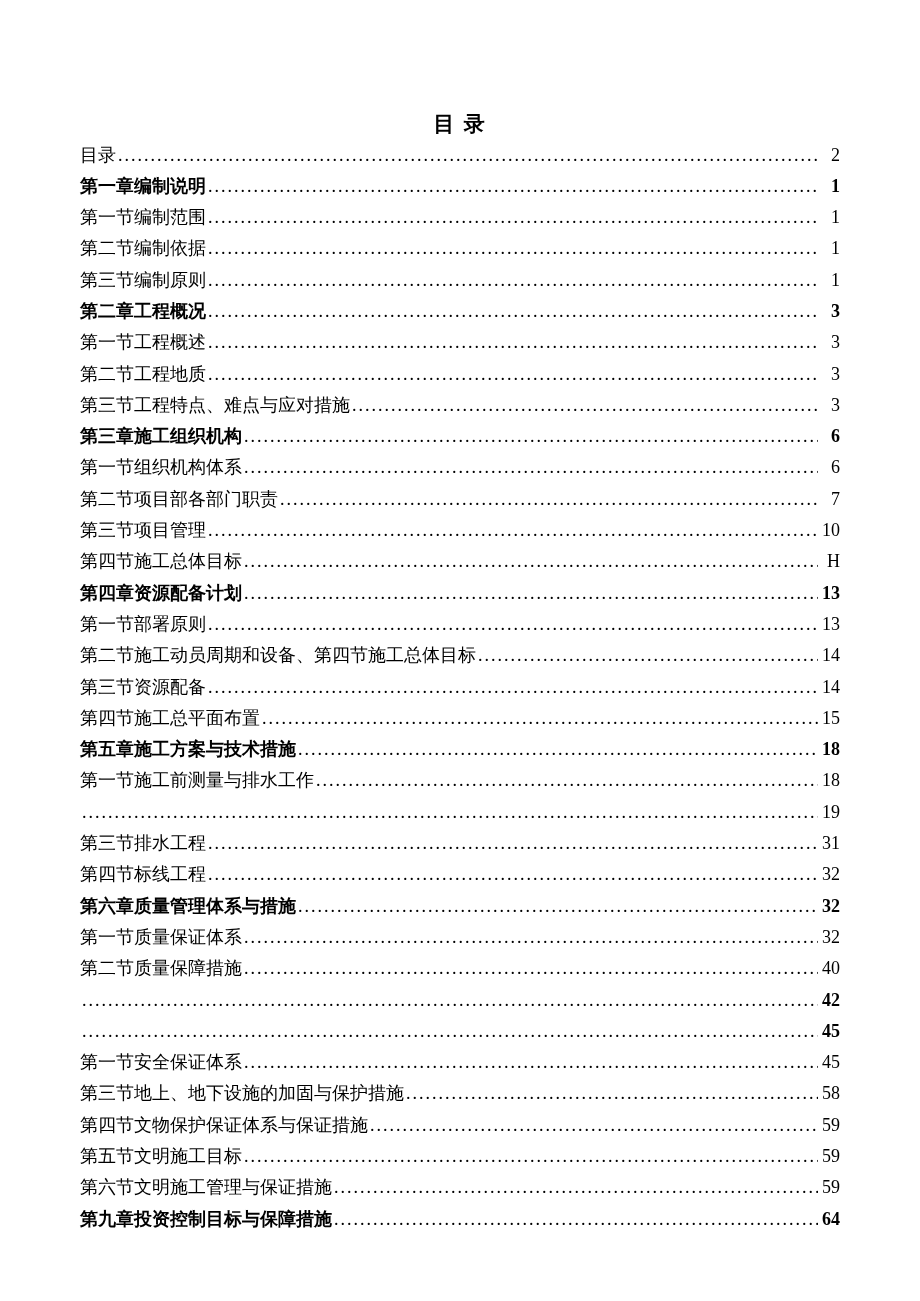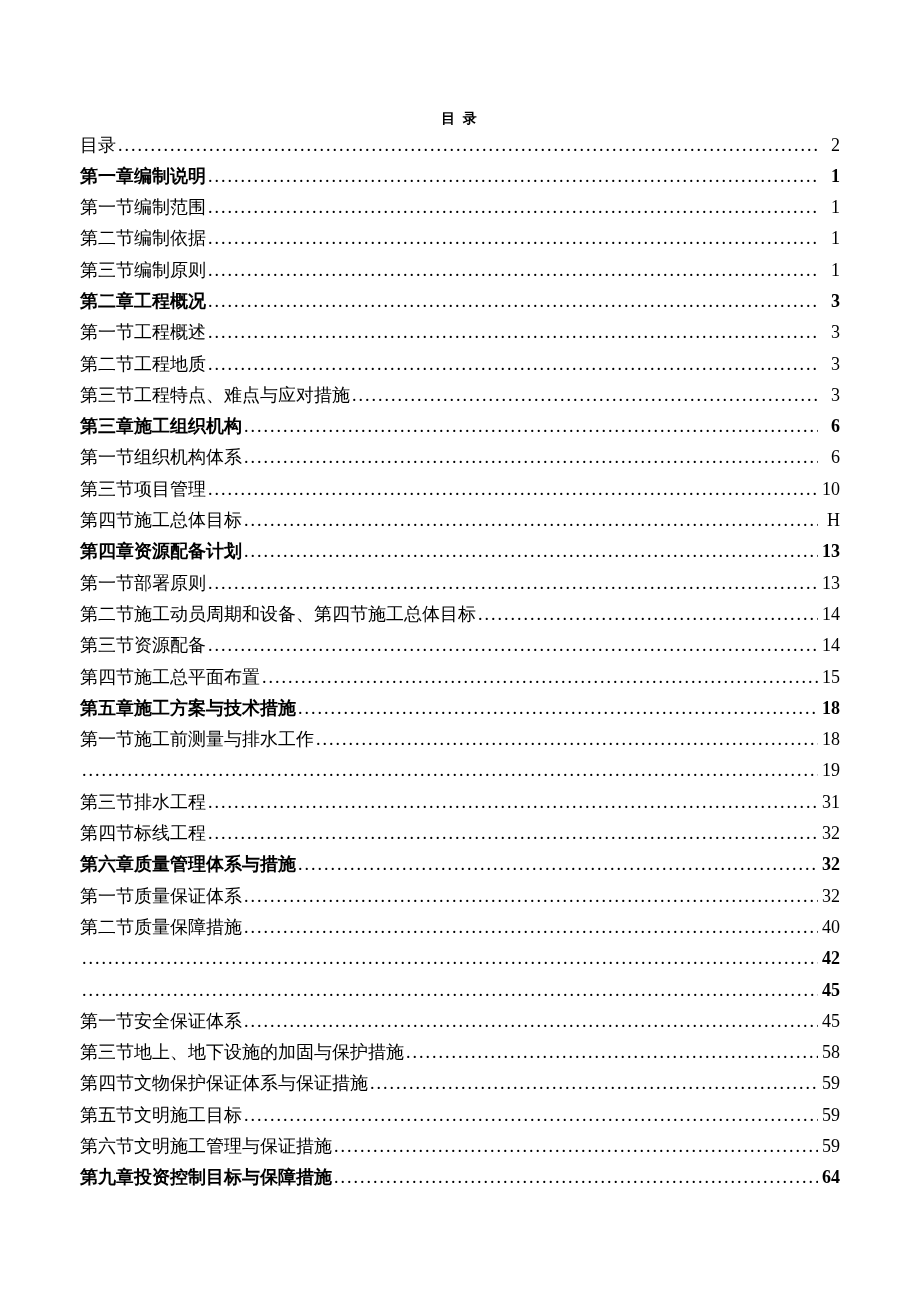--- a/index.html
+++ b/index.html
@@ -7,21 +7,21 @@
       padding: 0;
       font-family: "SimSun", "宋体", serif;
       background: #fff;
       width: 920px;
     }
     .page {
       padding: 110px 80px 80px 80px;
     }
     .title {
       text-align: center;
-      font-size: 14px;
+      font-size: 21px;
       font-weight: bold;
       letter-spacing: 2px;
     }
     .toc-line {
       display: flex;
       align-items: flex-end;
       font-size: 18px;
       line-height: 1.6;
       white-space: nowrap;
       margin: 2.5px 0;
@@ -111,20 +111,25 @@
         <span class="toc-label bold">第三章施工组织机构</span>
         <span class="toc-dots"></span>
         <span class="toc-page bold">6</span>
       </div>
       <div class="toc-line">
         <span class="toc-label">第一节组织机构体系</span>
         <span class="toc-dots"></span>
         <span class="toc-page">6</span>
       </div>
       <div class="toc-line">
+        <span class="toc-label">第二节项目部各部门职责</span>
+        <span class="toc-dots"></span>
+        <span class="toc-page">7</span>
+      </div>
+      <div class="toc-line">
         <span class="toc-label">第三节项目管理</span>
         <span class="toc-dots"></span>
         <span class="toc-page">10</span>
       </div>
       <div class="toc-line">
         <span class="toc-label">第四节施工总体目标</span>
         <span class="toc-dots"></span>
         <span class="toc-page">H</span>
       </div>
       <div class="toc-line">

